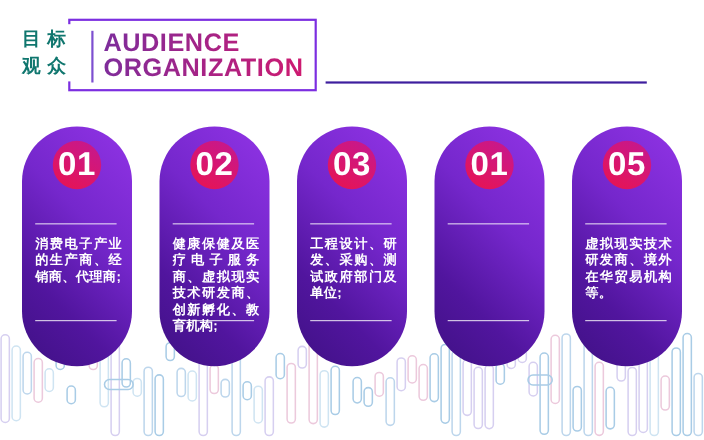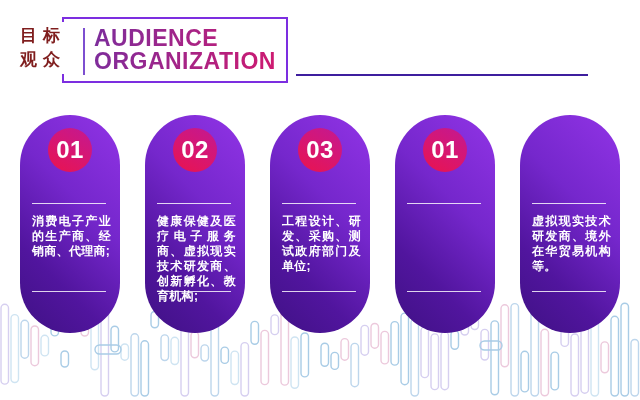--- a/index.html
+++ b/index.html
@@ -4,21 +4,21 @@
 <style>
   * { margin:0; padding:0; box-sizing:border-box; }
   html,body { background:#fff; }
   body { font-family:"Liberation Sans","DejaVu Sans",sans-serif; }
   .stage { position:relative; width:640px; height:400px; background:#ffffff; overflow:hidden; }
 
   
   .frame { position:absolute; left:62px; top:17px; width:226px; height:66px;
            border:2px solid #7c2ee0; z-index:1; }
   .cn { position:absolute; left:20px; top:22px; z-index:3; background:#ffffff;
-        color:#7f1d1d; font-size:17px; font-weight:700; line-height:24px;
+        color:#0f766e; font-size:17px; font-weight:700; line-height:24px;
         letter-spacing:6px; padding:2px 2px 2px 0; white-space:nowrap; }
   .vdiv { position:absolute; left:83px; top:28px; width:2px; height:47px;
           background:#7d4fd0; z-index:3; }
   .en { position:absolute; left:94px; top:27px; z-index:3;
         font-size:23px; font-weight:700; line-height:23px; letter-spacing:0.5px;
         color:#a81f78; white-space:nowrap; }
   @supports (-webkit-background-clip: text) {
     .en { background:linear-gradient(100deg,#7c2d9c 0%,#cf1a70 100%);
           -webkit-background-clip:text; background-clip:text; color:transparent; }
   }
@@ -30,21 +30,21 @@
 
   
   .card { position:absolute; top:115px; width:100px; height:218px;
           border-radius:50px; z-index:2;
           background:linear-gradient(225deg,#9134e6 0%,#7527cc 40%,#51159e 72%,#3f1184 100%); }
   .card.c1{left:20px} .card.c2{left:145px} .card.c3{left:270px}
   .card.c4{left:395px} .card.c5{left:520px}
   .badge { position:absolute; left:28px; top:13px; width:44px; height:44px;
            border-radius:50%; display:flex; align-items:center; justify-content:center;
            background:linear-gradient(210deg,#c5188f 5%,#d9166e 55%,#e9134e 100%); }
-  .badge span { color:#ffffff; font-size:24px; font-weight:700; letter-spacing:0.5px; }
+  .badge span { color:#ffffff; font-size:30px; font-weight:700; letter-spacing:0.5px; }
   .rule { position:absolute; left:12px; width:74px; height:1px;
           background:rgba(255,255,255,0.82); }
   .rule.top { top:88px; }
   .rule.bottom { top:176px; }
   .desc { position:absolute; top:99px; left:12px; right:9px;
           color:#ffffff; font-size:12px; line-height:15px; font-weight:700;
           text-align:justify; letter-spacing:0.3px; }
 </style>
 </head>
 <body>
@@ -161,18 +161,21 @@
 
   <div class="card c4">
     <div class="badge">
         <span>01</span>
       </div>
     <div class="rule top"></div>
     <div class="rule bottom"></div>
   </div>
 
   <div class="card c5">
+    <div class="badge">
+        <span>05</span>
+      </div>
     <div class="rule top"></div>
     <p class="desc">虚拟现实技术研发商、境外在华贸易机构等。</p>
     <div class="rule bottom"></div>
   </div>
 
 </div>
 
 </body></html>

